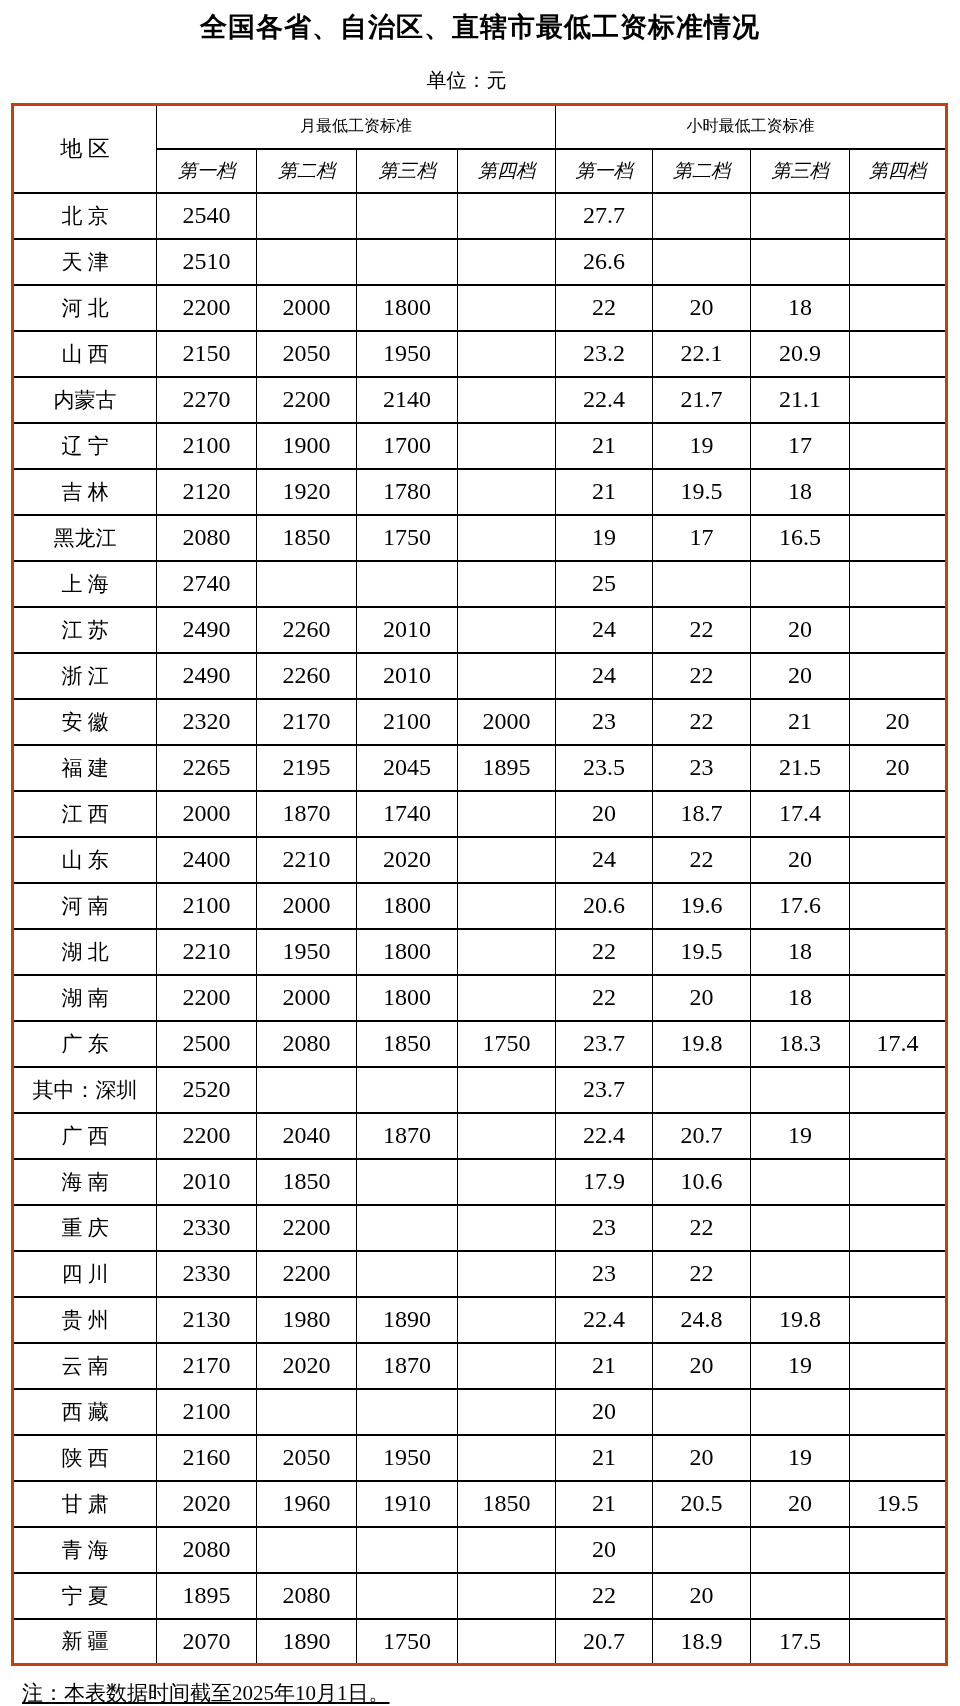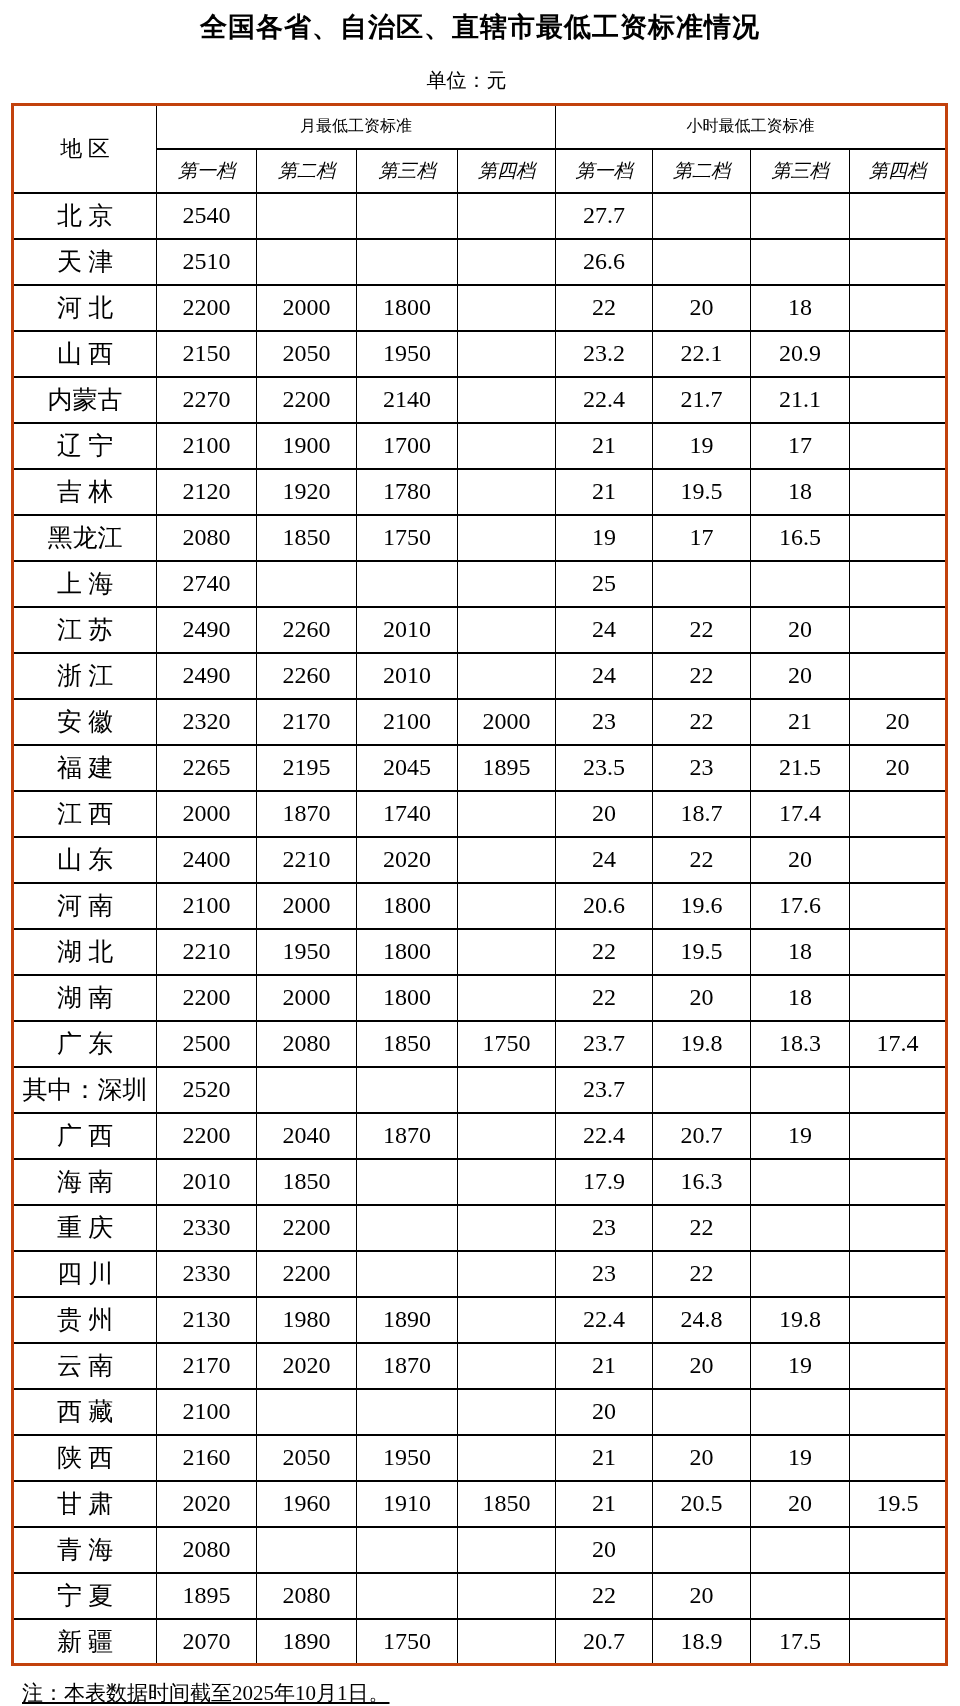--- a/index.html
+++ b/index.html
@@ -44,21 +44,21 @@
     vertical-align: middle;
     padding: 0;
     overflow: hidden;
     white-space: nowrap;
   }
   thead th { height: 44px; font-weight: normal; }
   th.region-h { font-size: 22px; }
   th.group-h { font-size: 16px; }
   th.tier-h  { font-size: 19px; font-style: italic; }
   tbody td { height: 46px; font-size: 24px; }
-  tbody td.region { font-size: 25px; }
+  tbody td.region { font-size: 21px; }
   .note {
     margin-top: 13px;
     margin-left: 22px;
     font-size: 21px;
     text-decoration: underline;
   }
 </style>
 </head>
 <body>
 
@@ -329,21 +329,21 @@
           <td>19</td>
           <td></td>
         </tr>
         <tr>
           <td class="region">海 南</td>
           <td>2010</td>
           <td>1850</td>
           <td></td>
           <td></td>
           <td>17.9</td>
-          <td>16.3</td>
+          <td>10.6</td>
           <td></td>
           <td></td>
         </tr>
         <tr>
           <td class="region">重 庆</td>
           <td>2330</td>
           <td>2200</td>
           <td></td>
           <td></td>
           <td>23</td>

